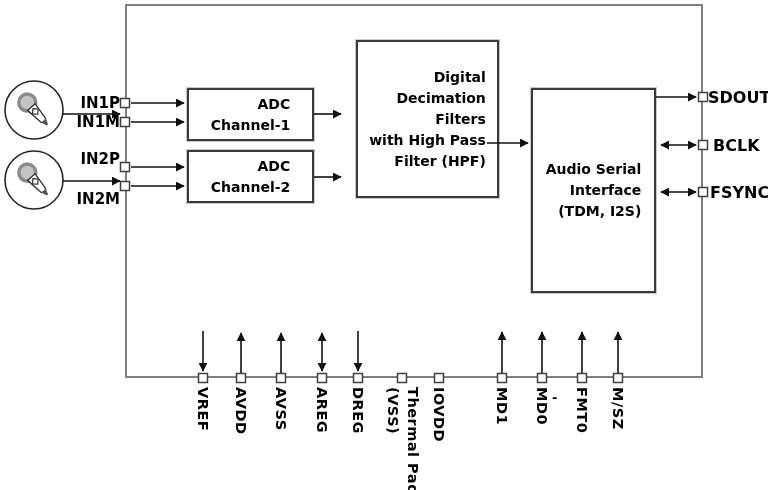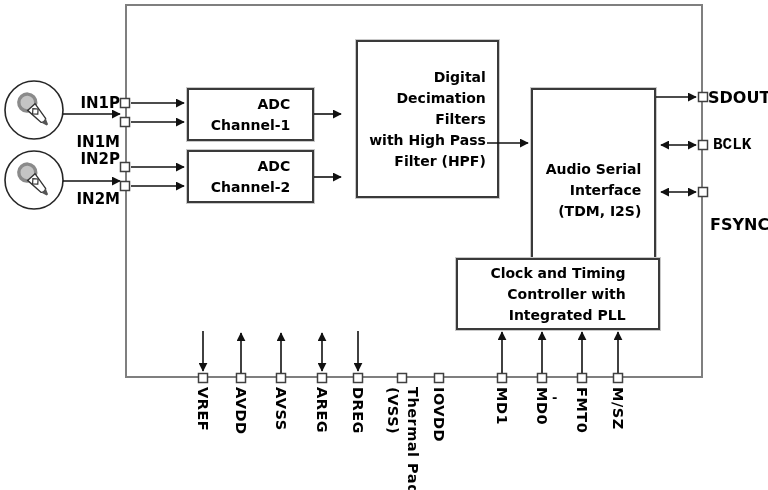--- a/index.html
+++ b/index.html
@@ -47,23 +47,20 @@
   <div class="block b-adc2">ADC
 Channel-2</div>
   <div class="block b-dec">Digital
 Decimation
 Filters
 with High Pass
 Filter (HPF)</div>
   <div class="block b-asi">Audio Serial
 Interface
 (TDM, I2S)</div>
-  <div class="block b-clk">Clock and Timing
-Controller with
-Integrated PLL</div>
 
   <svg class="micwrap" style="left:3px;top:79px;" viewBox="-31 -31 62 62">
     <circle cx="0" cy="0" r="29" fill="#ffffff" stroke="#262626" stroke-width="1.6"></circle>
     <g transform="rotate(-42)">
       <circle cx="0" cy="-10" r="8.5" fill="#c4c4c4" stroke="#8a8a8a" stroke-width="3.4"></circle>
       <path d="M -5 -4 L -3 14 Q 0 17 3 14 L 5 -4 Z" fill="#ffffff" stroke="#333333" stroke-width="1.4"></path>
       <rect x="-2.6" y="-0.6" width="5.2" height="5.2" transform="rotate(45 0 2)" fill="none" stroke="#333333" stroke-width="1.2"></rect>
       <path d="M -2.9 14.5 L 2.9 14.5 L 0.9 20 L -0.9 20 Z" fill="#555555"></path>
     </g>
   </svg>
@@ -122,27 +119,27 @@
       <rect x="397.5" y="373.5" width="9" height="9"></rect>
       <rect x="434.5" y="373.5" width="9" height="9"></rect>
       <rect x="497.5" y="373.5" width="9" height="9"></rect>
       <rect x="537.5" y="373.5" width="9" height="9"></rect>
       <rect x="577.5" y="373.5" width="9" height="9"></rect>
       <rect x="613.5" y="373.5" width="9" height="9"></rect>
     </g>
   </svg>
 
   <div class="lbl pl" style="top:94px;">IN1P</div>
-  <div class="lbl pl" style="top:113px;margin-top:20px;">IN1M</div>
+  <div class="lbl pl" style="top:113px;">IN1M</div>
   <div class="lbl pl" style="top:150px;">IN2P</div>
   <div class="lbl pl" style="top:177px;margin-top:13px;">IN2M</div>
 
   <div class="lbl pr" style="left:708px;top:88px;">SDOUT</div>
-  <div class="lbl pr" style="left:713px;top:136px;font-family:Liberation Mono, monospace;">BCLK</div>
-  <div class="lbl pr" style="left:710px;top:183px;margin-top:32px;">FSYNC</div>
+  <div class="lbl pr" style="left:713px;top:136px;">BCLK</div>
+  <div class="lbl pr" style="left:710px;top:183px;">FSYNC</div>
 
   <div class="vlabel" style="left:193px;">VREF</div>
   <div class="vlabel" style="left:231px;">AVDD</div>
   <div class="vlabel" style="left:271px;">AVSS</div>
   <div class="vlabel" style="left:312px;">AREG</div>
   <div class="vlabel" style="left:348px;">DREG</div>
   <div class="vlabel" style="left:383px;height:120px;">
     <span>Thermal Pad</span>
     <span>(VSS)</span>
   </div>

